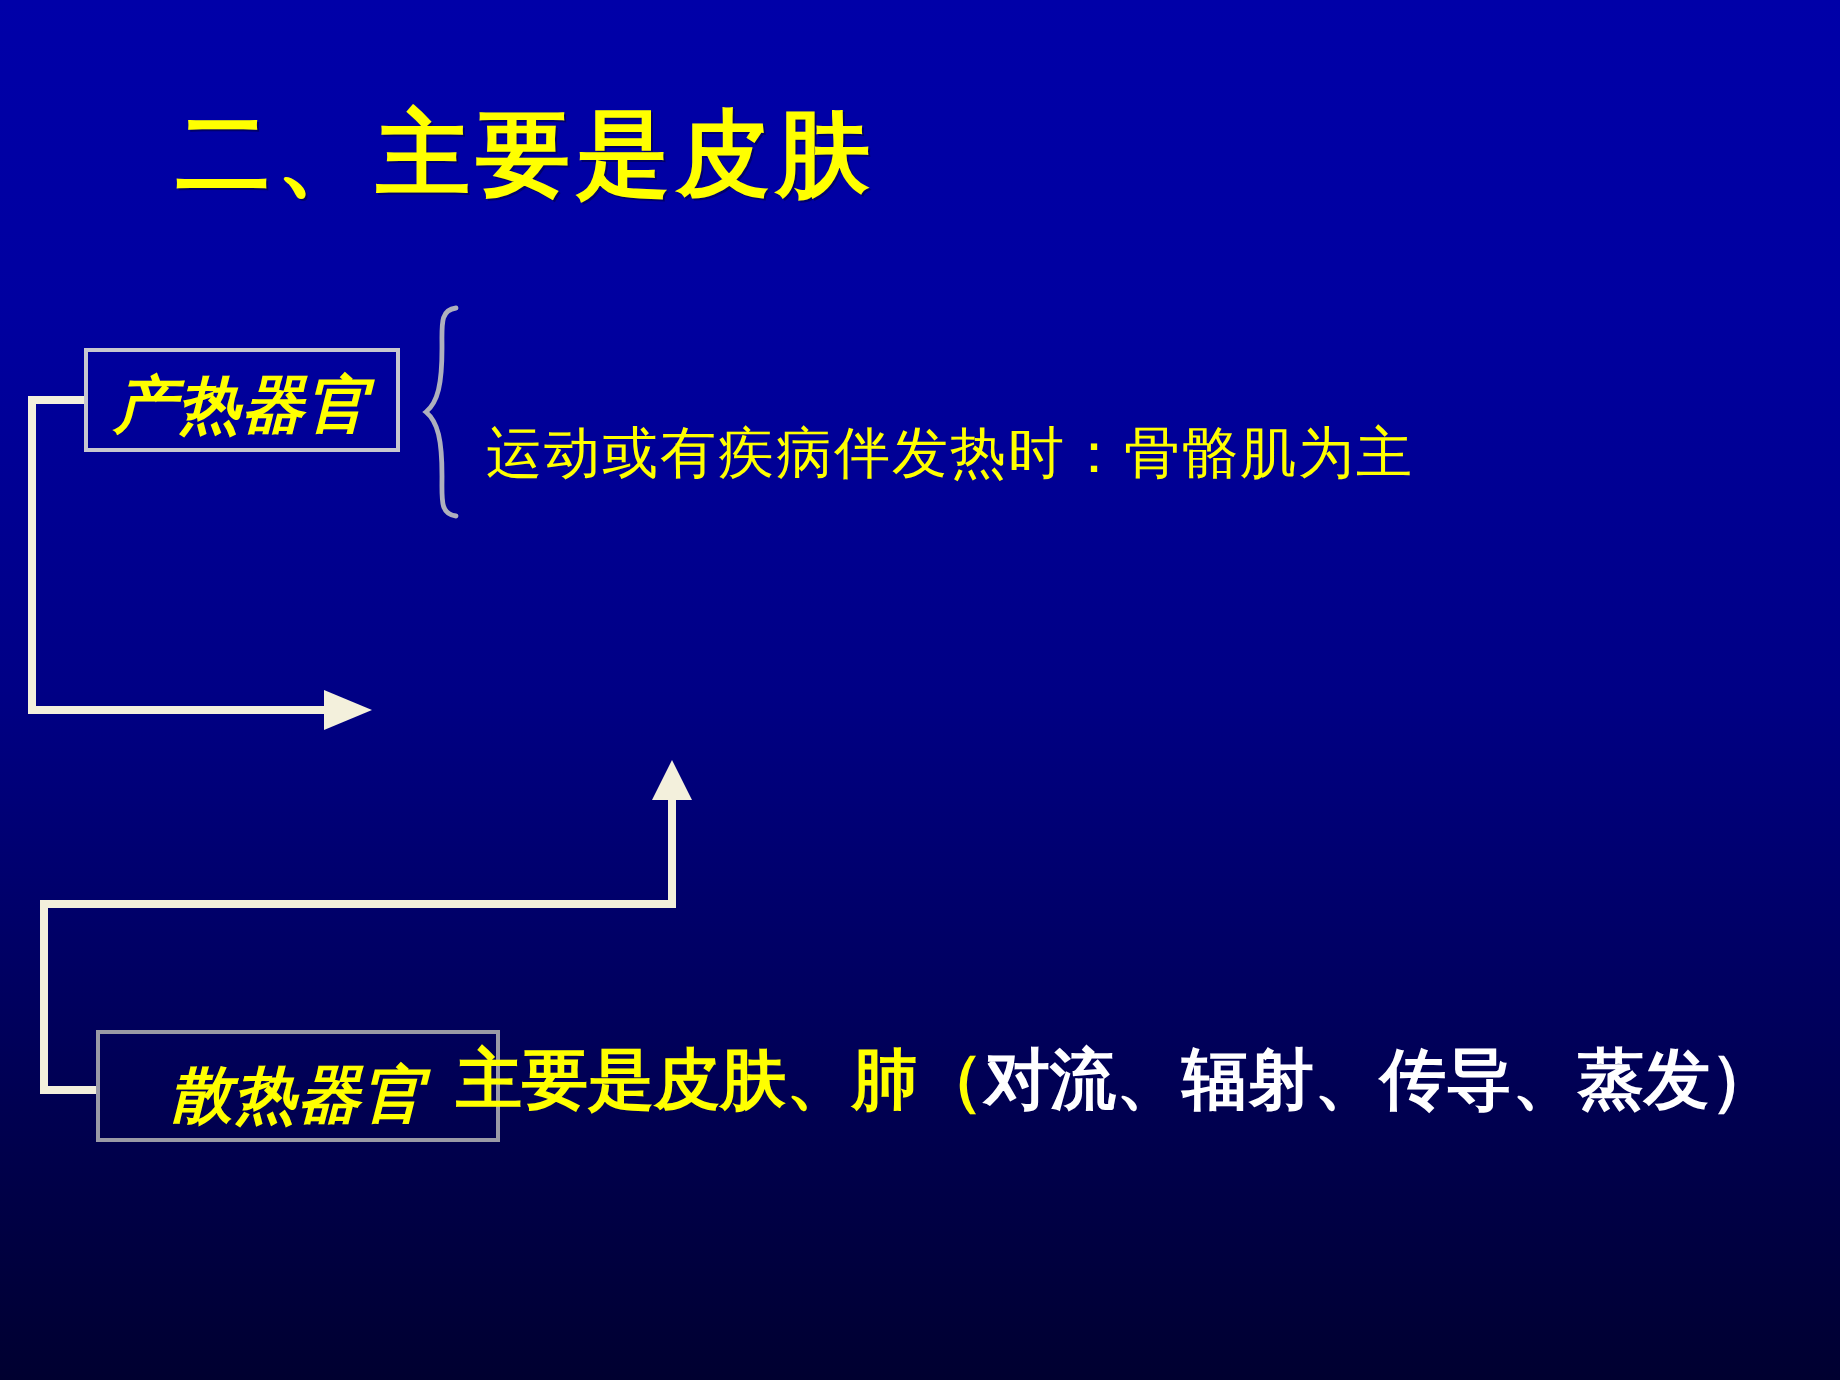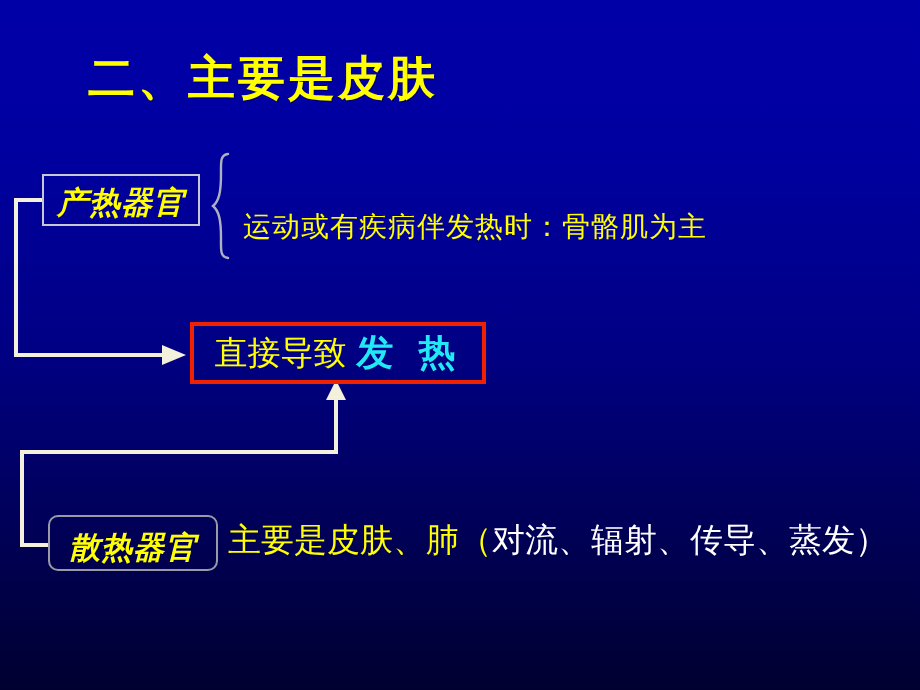--- a/index.html
+++ b/index.html
@@ -55,24 +55,23 @@
   }
   #box-heat-production {
     left: 42px;
     top: 174px;
     width: 158px;
     height: 52px;
   }
   #box-heat-dissipation {
     left: 48px;
     top: 515px;
-    width: 170px;
+    width: 202px;
     height: 56px;
     border-color: #9a9aa6;
-    border-radius: 10px;
   }
 
   
   #box-fever {
     position: absolute;
     box-sizing: border-box;
     left: 190px;
     top: 322px;
     width: 296px;
     height: 62px;
@@ -121,20 +120,21 @@
 
   
   #desc-dissipation {
     position: absolute;
     left: 228px;
     top: 518px;
     white-space: nowrap;
     font-family: "DejaVu Serif", "Liberation Serif", serif;
     font-size: 33px;
     letter-spacing: 0px;
+    font-weight: bold;
   }
   #desc-dissipation .y { color: #ffff00; }
   #desc-dissipation .w { color: #ffffff; }
 
   
   #connectors {
     position: absolute;
     left: 0;
     top: 0;
     width: 920px;
@@ -166,24 +166,20 @@
     <path d="M 18 2 C 10 3, 11 10, 11 22 C 11 40, 9 49, 3 54 C 9 59, 11 68, 11 86 C 11 98, 10 105, 18 106" fill="none" stroke="#aeb0bd" stroke-width="2.4" stroke-linecap="round"></path>
   </svg>
 
   <div class="label-box" id="box-heat-production">
     <span>产热器官</span>
   </div>
 
 
   <div class="detail-line" id="detail-active">运动或有疾病伴发热时：骨骼肌为主</div>
 
-  <div id="box-fever">
-    <span class="lead">直接导致</span>
-    <span class="accent">发 热</span>
-  </div>
 
   <div class="label-box" id="box-heat-dissipation">
     <span>散热器官</span>
   </div>
 
   <div id="desc-dissipation">
     <span class="y">主要是皮肤、肺（</span><span class="w">对流、辐射、传导、蒸发）</span>
   </div>
 
 </div>

